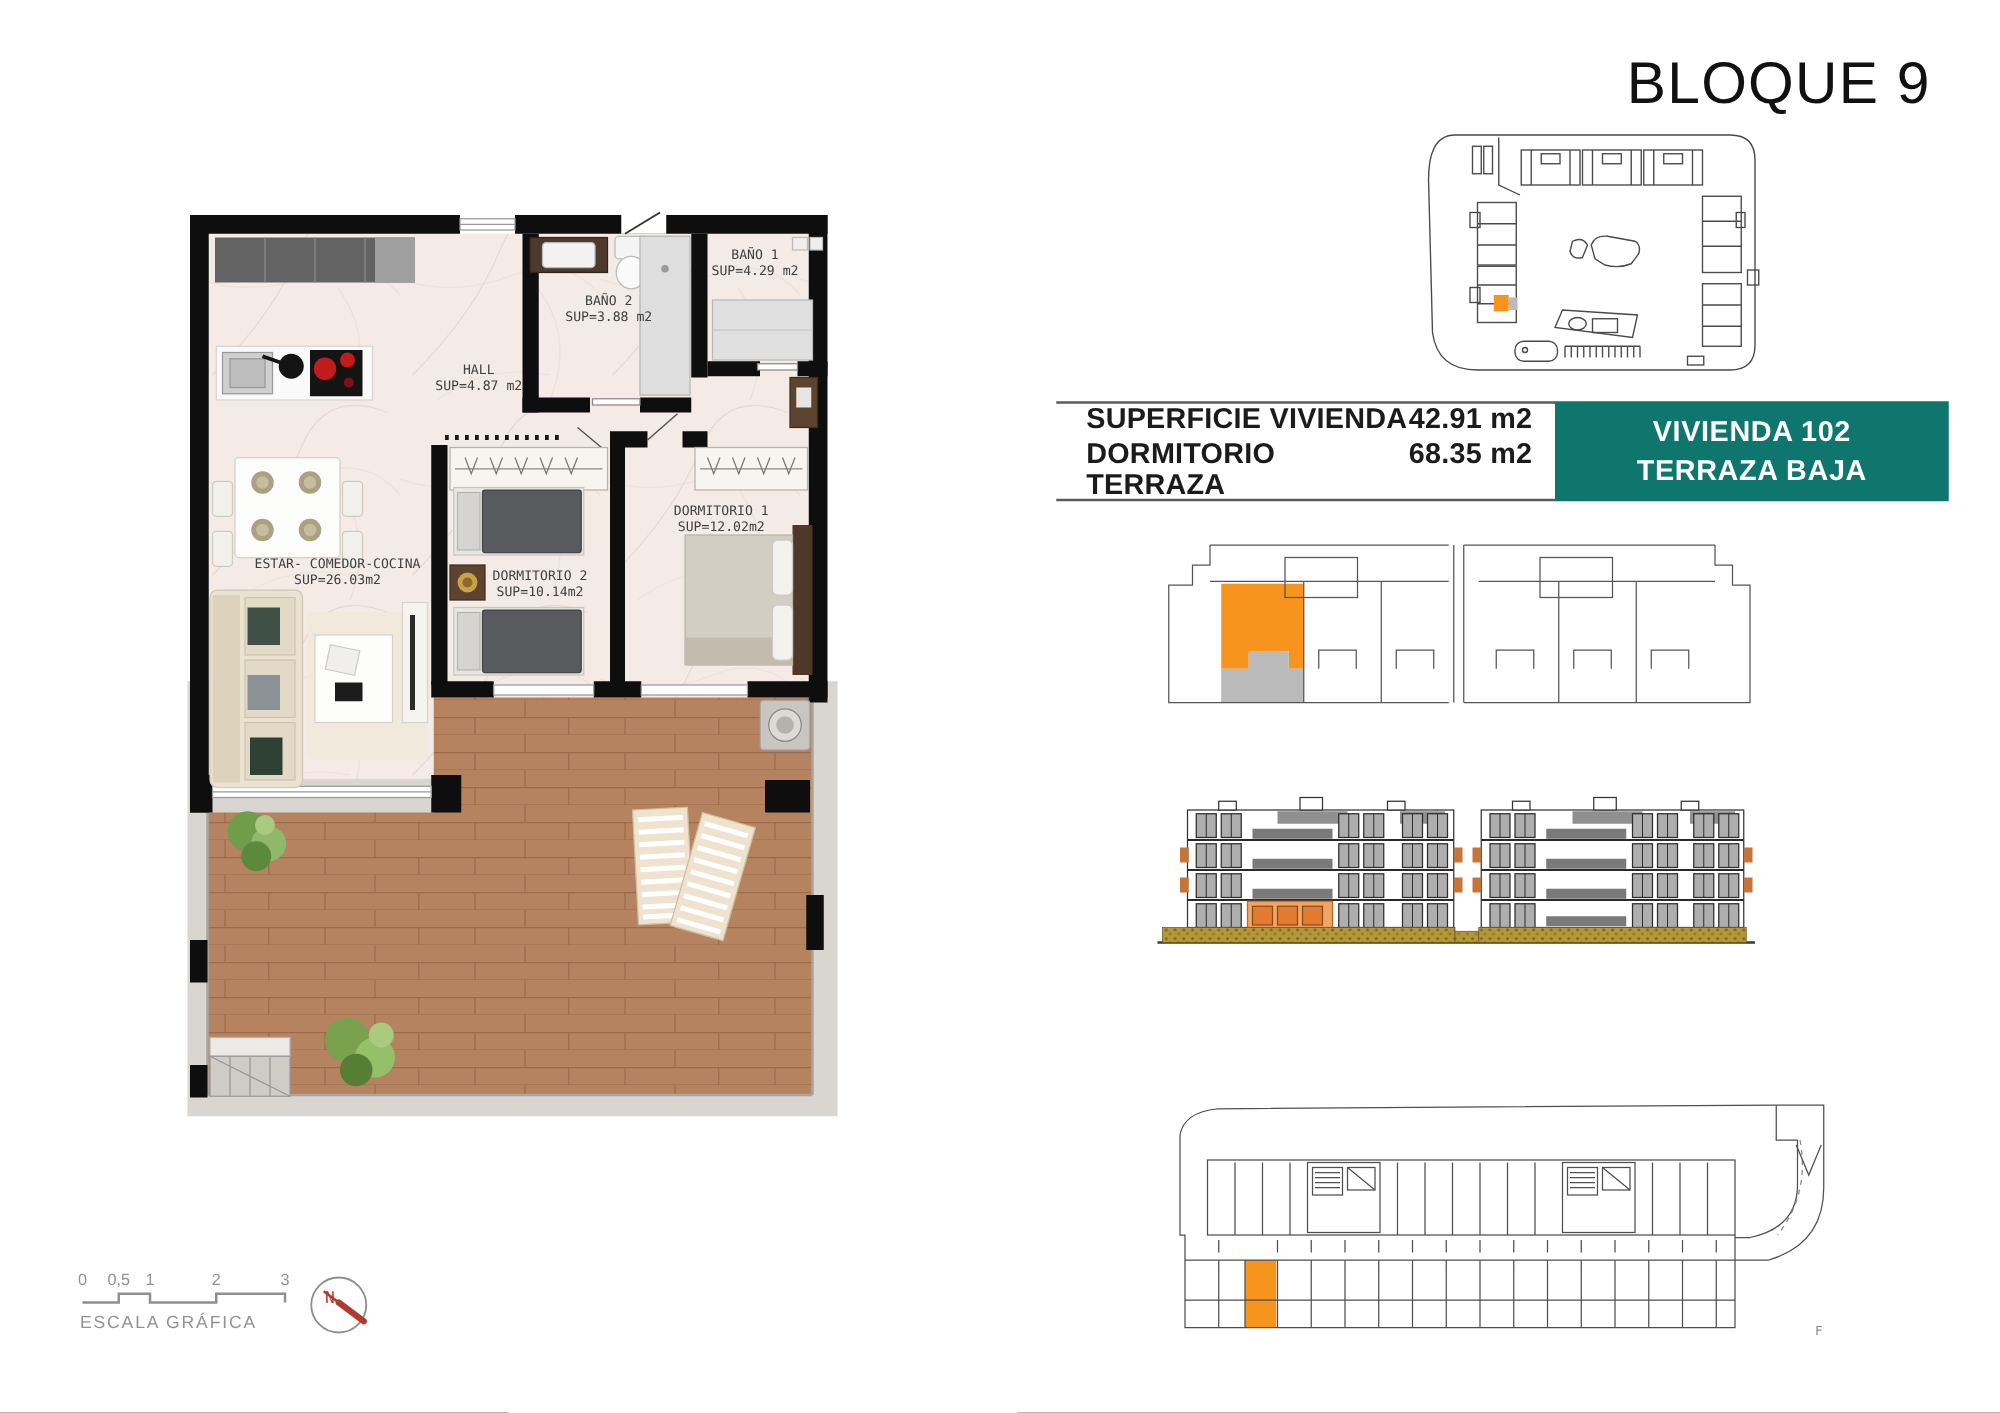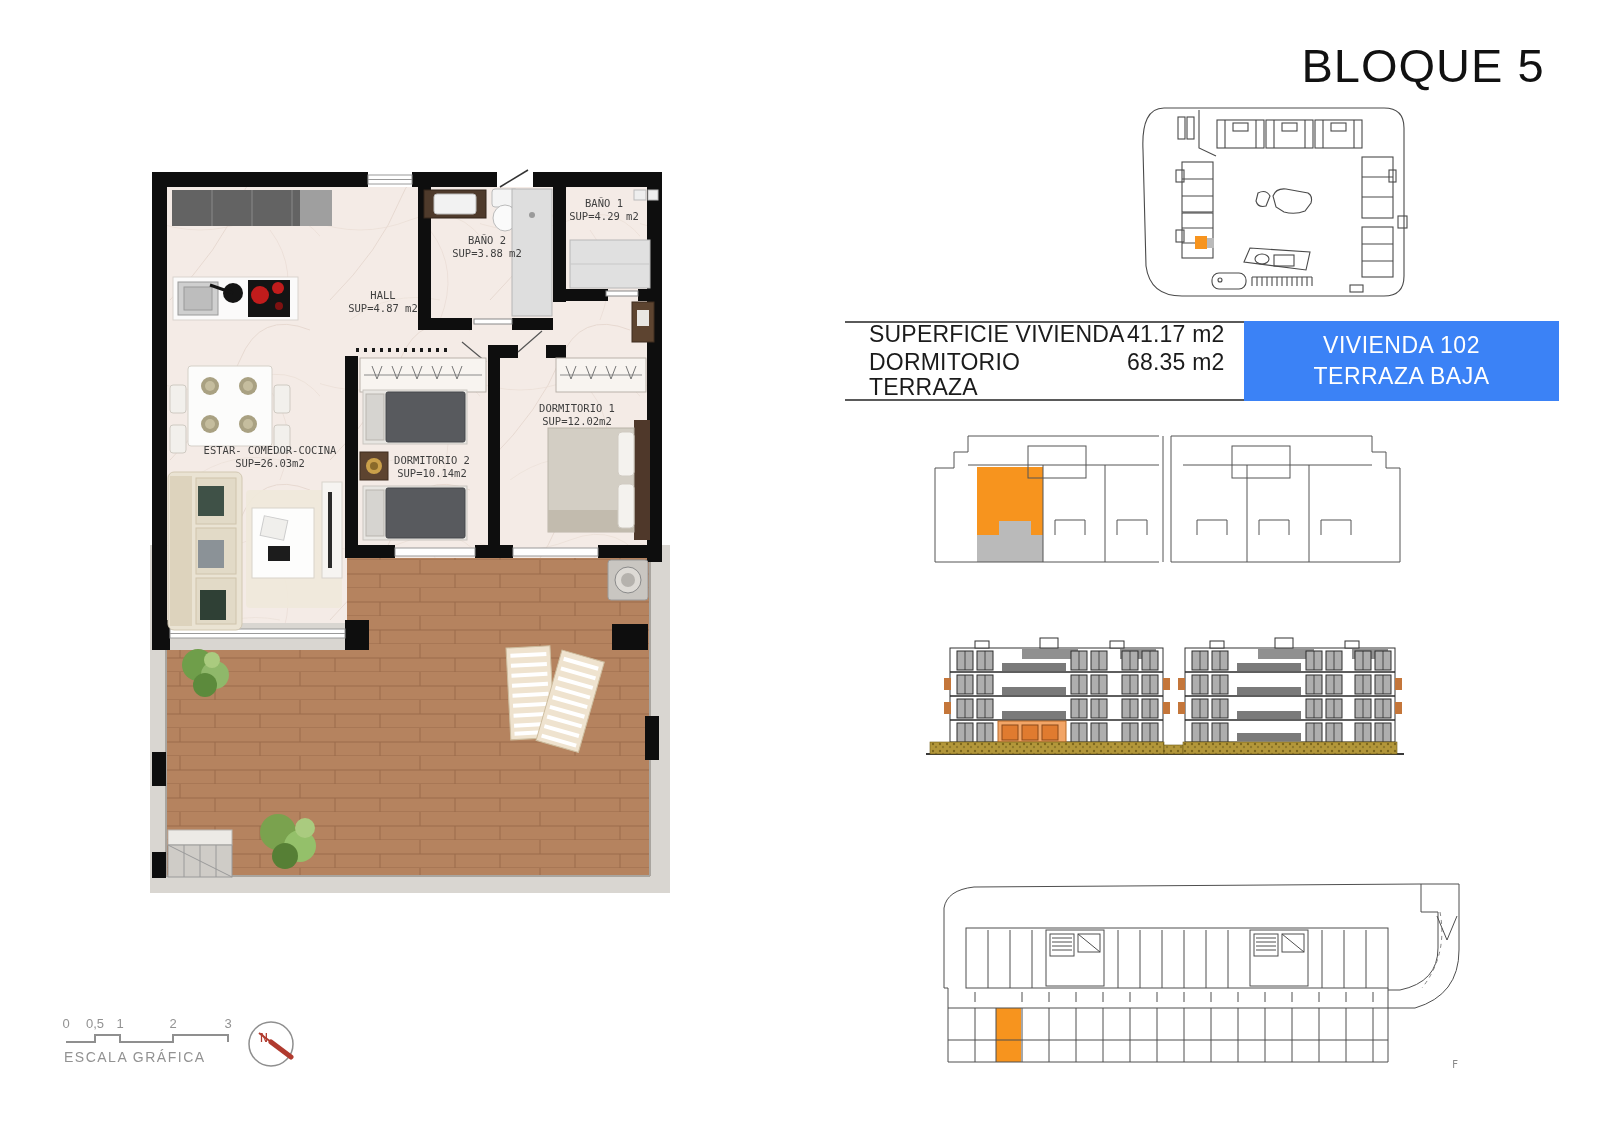--- a/index.html
+++ b/index.html
@@ -1,53 +1,53 @@
 <!DOCTYPE html>
 <html><head>
 <meta charset="utf-8">
 <style>
   html,body{margin:0;padding:0;background:#888;}
   .page{position:relative;width:1600px;height:1130px;background:#ffffff;overflow:hidden;
         font-family:"Liberation Sans",sans-serif;margin:0 auto;}
   .page svg{position:absolute;left:0;top:0;}
   #sheet-title{position:absolute;left:1268px;top:38px;width:310px;text-align:center;
         font-size:47px;color:#111;letter-spacing:1px;font-weight:400;white-space:nowrap;}
-  #info-table{position:absolute;left:845px;top:321px;width:714px;height:80px;font-weight:400;}
+  #info-table{position:absolute;left:845px;top:321px;width:714px;height:80px;font-weight:700;}
   .it-white{position:absolute;left:0;top:0;width:399px;height:80px;box-sizing:border-box;
         border-top:2px solid #5a5a5a;border-bottom:2px solid #5a5a5a;
         display:flex;flex-direction:column;justify-content:center;gap:3px;padding-left:24px;}
   .it-row{display:flex;font-size:23px;color:#1b1b1b;letter-spacing:0.2px;line-height:1.1;}
   .it-label{width:258px;}
   .it-gray{position:absolute;left:399px;top:0;width:315px;height:80px;color:#fff;
         display:flex;flex-direction:column;align-items:center;justify-content:center;
         font-size:23px;letter-spacing:0.5px;line-height:1.35;background:#7f7f7f;}
   text{font-family:"DejaVu Sans Mono",monospace;}
   .room-label{font-size:10.5px;fill:#3f3f3f;}
   .scale-txt{font-family:"Liberation Sans",sans-serif;font-size:13px;fill:#929292;}
   .scale-cap{font-family:"Liberation Sans",sans-serif;font-size:14px;fill:#929292;letter-spacing:1.5px;}
 </style>
 </head>
 <body>
 
 <div class="page">
 
-<div id="sheet-title">BLOQUE 5</div>
+<div id="sheet-title">BLOQUE 9</div>
 
 <div id="info-table">
   <div class="it-white">
     <div class="it-row">
       <span class="it-label">SUPERFICIE VIVIENDA</span>
-      <span class="it-value">41.17 m2</span>
+      <span class="it-value">42.91 m2</span>
     </div>
     <div class="it-row">
       <span class="it-label">DORMITORIO TERRAZA</span>
       <span class="it-value">68.35 m2</span>
     </div>
   </div>
-  <div class="it-gray" style="background: #3b82f6;">
+  <div class="it-gray" style="background: #0f766e;">
     <span>VIVIENDA 102</span>
     <span>TERRAZA BAJA</span>
   </div>
 </div>
 
 <svg width="1600" height="1130" viewBox="0 0 1600 1130">
 <defs>
   <pattern id="wood" width="120" height="28" patternUnits="userSpaceOnUse">
     <rect width="120" height="28" fill="#b5835f"></rect>
     <line x1="0" y1="14" x2="120" y2="14" stroke="#9b6b4a" stroke-width="1"></line>

